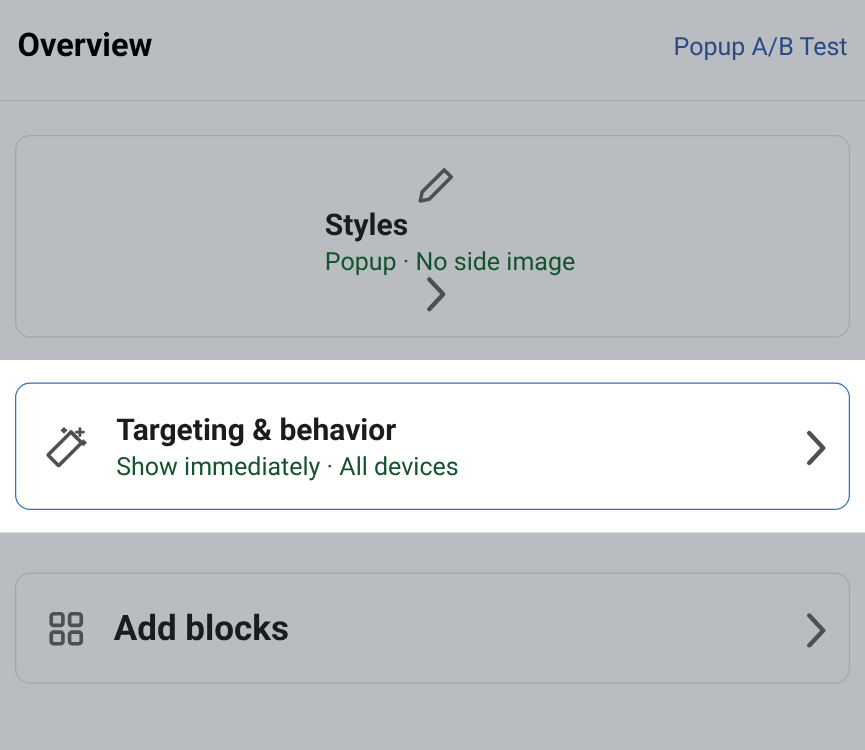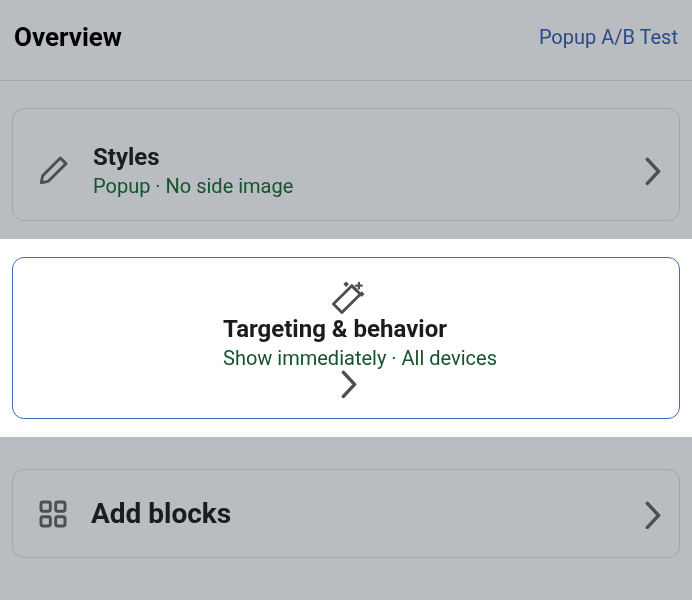--- a/index.html
+++ b/index.html
@@ -32,24 +32,25 @@
       text-decoration: none;
     }
     .content {
       padding: 27px 12px 0 12px;
     }
     .card {
       display: flex;
       align-items: center;
       border: 1px solid #a3a6aa;
       border-radius: 12px;
-      padding: 33px 18px 22px 24px;
+      padding: 22px 18px 22px 24px;
       margin-bottom: 0;
       cursor: pointer;
       background: transparent;
+      flex-direction: column;
     }
     .card-icon {
       width: 34px;
       height: 34px;
       flex-shrink: 0;
       color: #4d4f52;
       display: flex;
       align-items: center;
       justify-content: center;
     }
@@ -84,21 +85,20 @@
       margin-top: 18px;
     }
     .card-active {
       background: #ffffff;
       border: 1px solid #3a6fbf;
       border-radius: 12px;
       display: flex;
       align-items: center;
       padding: 22px 18px 22px 24px;
       cursor: pointer;
-      flex-direction: column;
     }
     .blocks-section {
       padding: 32px 12px 0 12px;
     }
     .card-blocks {
       display: flex;
       align-items: center;
       border: 1px solid #a3a6aa;
       border-radius: 12px;
       padding: 26px 18px 26px 24px;

